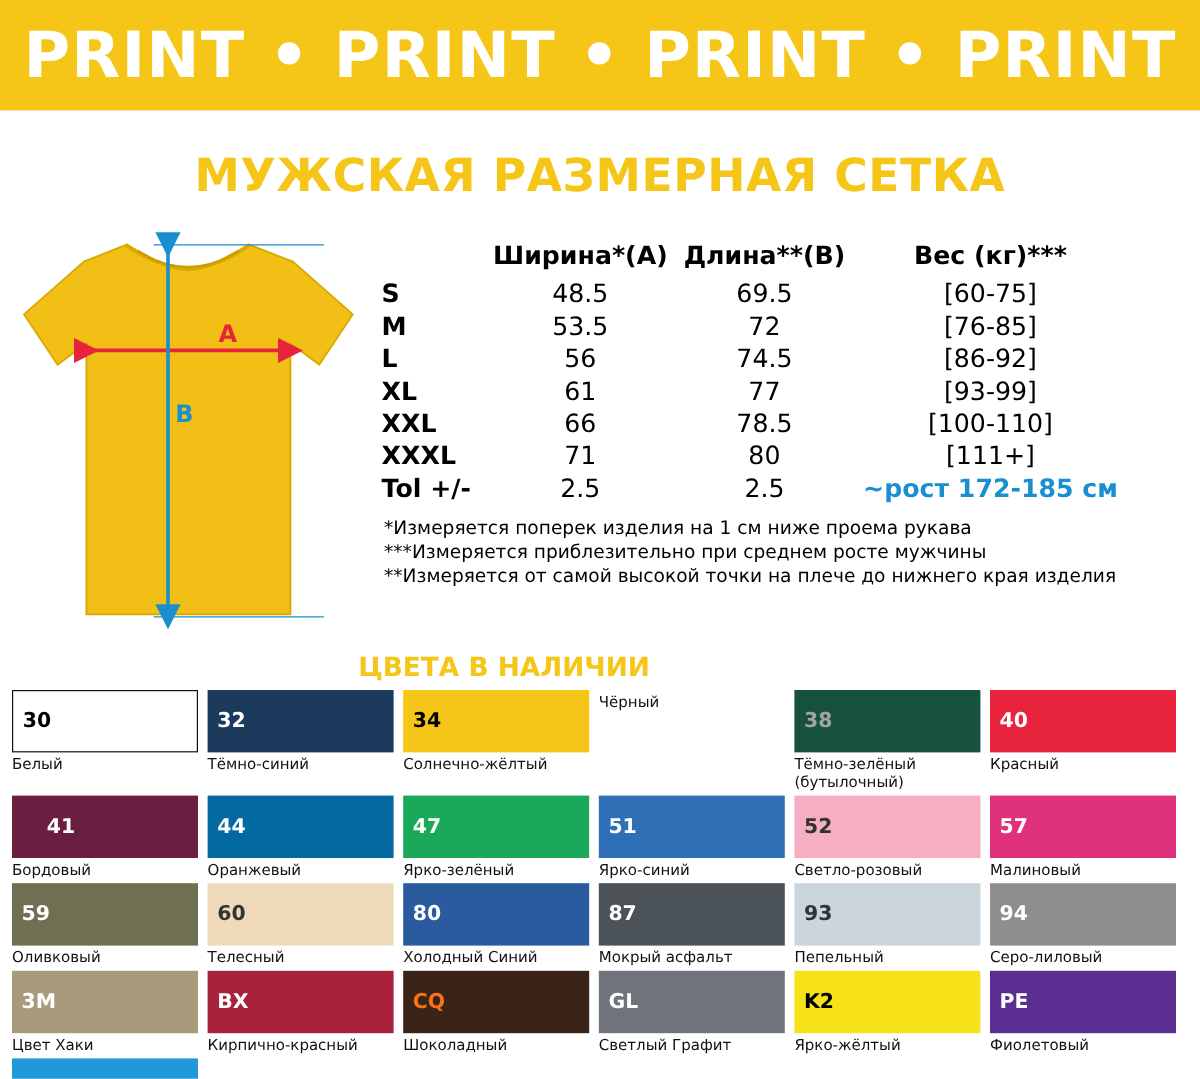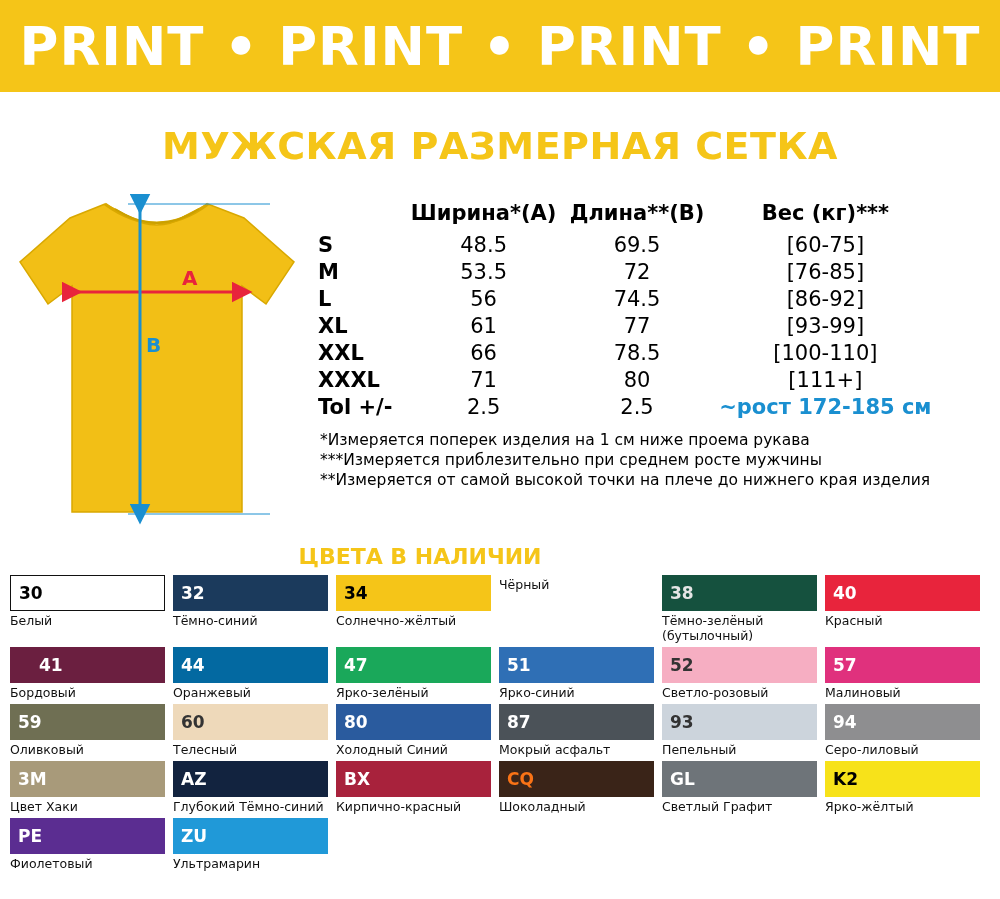--- a/index.html
+++ b/index.html
@@ -120,21 +120,21 @@
     display: grid;
     grid-template-columns: repeat(6, 155px);
     column-gap: 8px;
     row-gap: 4px;
     padding: 6px 10px 0 10px;
   }
   .swatch {
     width: 155px;
   }
   .chip {
-    height: 36px;
+    height: 52px;
     display: flex;
     align-items: center;
     box-sizing: border-box;
     padding-left: 8px;
   }
   .chip span {
     font-size: 17px;
     font-weight: bold;
     font-family: "DejaVu Sans", sans-serif;
   }
@@ -264,21 +264,21 @@
     <div class="chip" style="background: rgb(245, 197, 24);">
         <span style="color: rgb(0, 0, 0);">34</span>
       </div>
     <div class="swatch-label">Солнечно-жёлтый</div>
   </div>
   <div class="swatch">
     <div class="swatch-label">Чёрный</div>
   </div>
   <div class="swatch">
     <div class="chip" style="background: rgb(21, 81, 62);">
-        <span style="color: #e5e5e5;">38</span>
+        <span style="color: #a3a3a3;">38</span>
       </div>
     <div class="swatch-label">Тёмно-зелёный (бутылочный)</div>
   </div>
   <div class="swatch">
     <div class="chip" style="background: rgb(232, 36, 60);">
         <span style="color: rgb(255, 255, 255);">40</span>
       </div>
     <div class="swatch-label">Красный</div>
   </div>
 
@@ -356,26 +356,20 @@
     <div class="swatch-label">Серо-лиловый</div>
   </div>
 
   <div class="swatch">
     <div class="chip" style="background: rgb(168, 154, 122);">
         <span style="color: rgb(255, 255, 255);">3M</span>
       </div>
     <div class="swatch-label">Цвет Хаки</div>
   </div>
   <div class="swatch">
-    <div class="chip" style="background: rgb(18, 35, 63);">
-        <span style="color: rgb(255, 255, 255);">AZ</span>
-      </div>
-    <div class="swatch-label">Глубокий Тёмно-синий</div>
-  </div>
-  <div class="swatch">
     <div class="chip" style="background: rgb(168, 34, 60);">
         <span style="color: rgb(255, 255, 255);">BX</span>
       </div>
     <div class="swatch-label">Кирпично-красный</div>
   </div>
   <div class="swatch">
     <div class="chip" style="background: rgb(58, 36, 24);">
         <span style="color: #f97316;">CQ</span>
       </div>
     <div class="swatch-label">Шоколадный</div>

